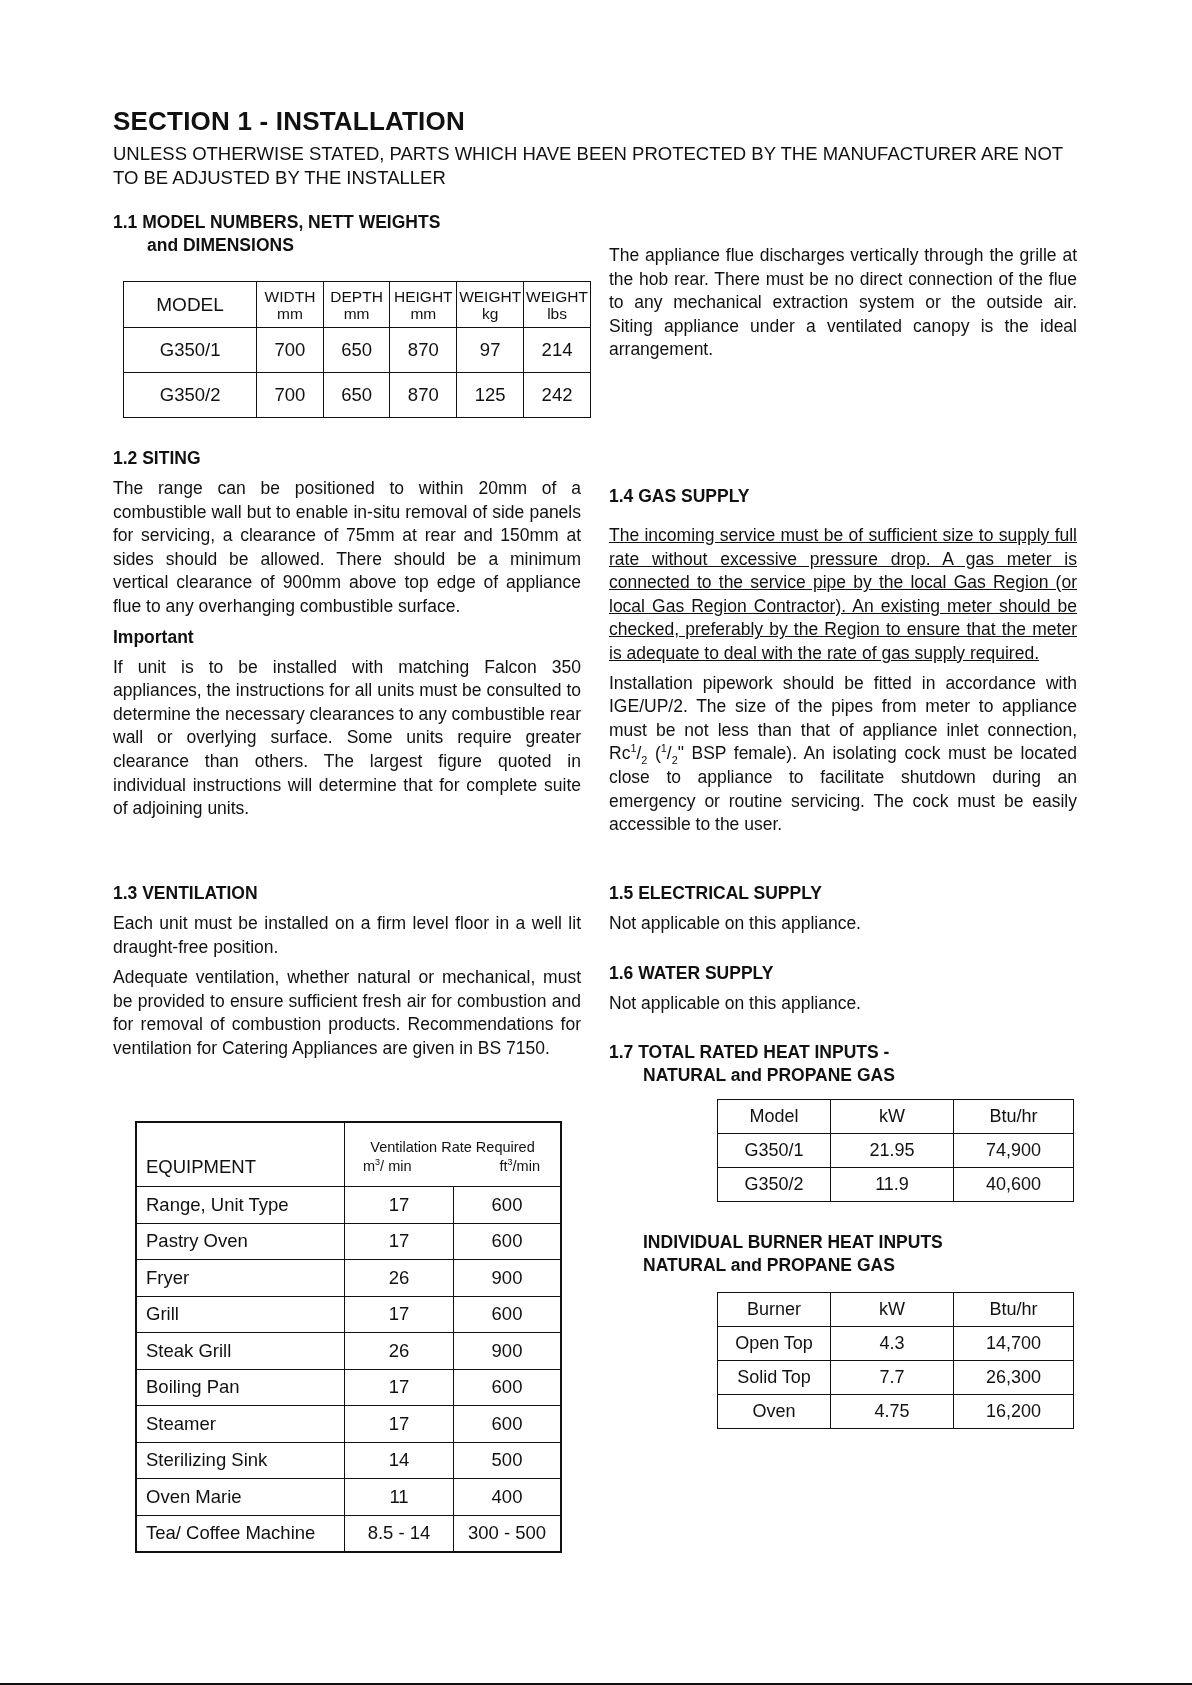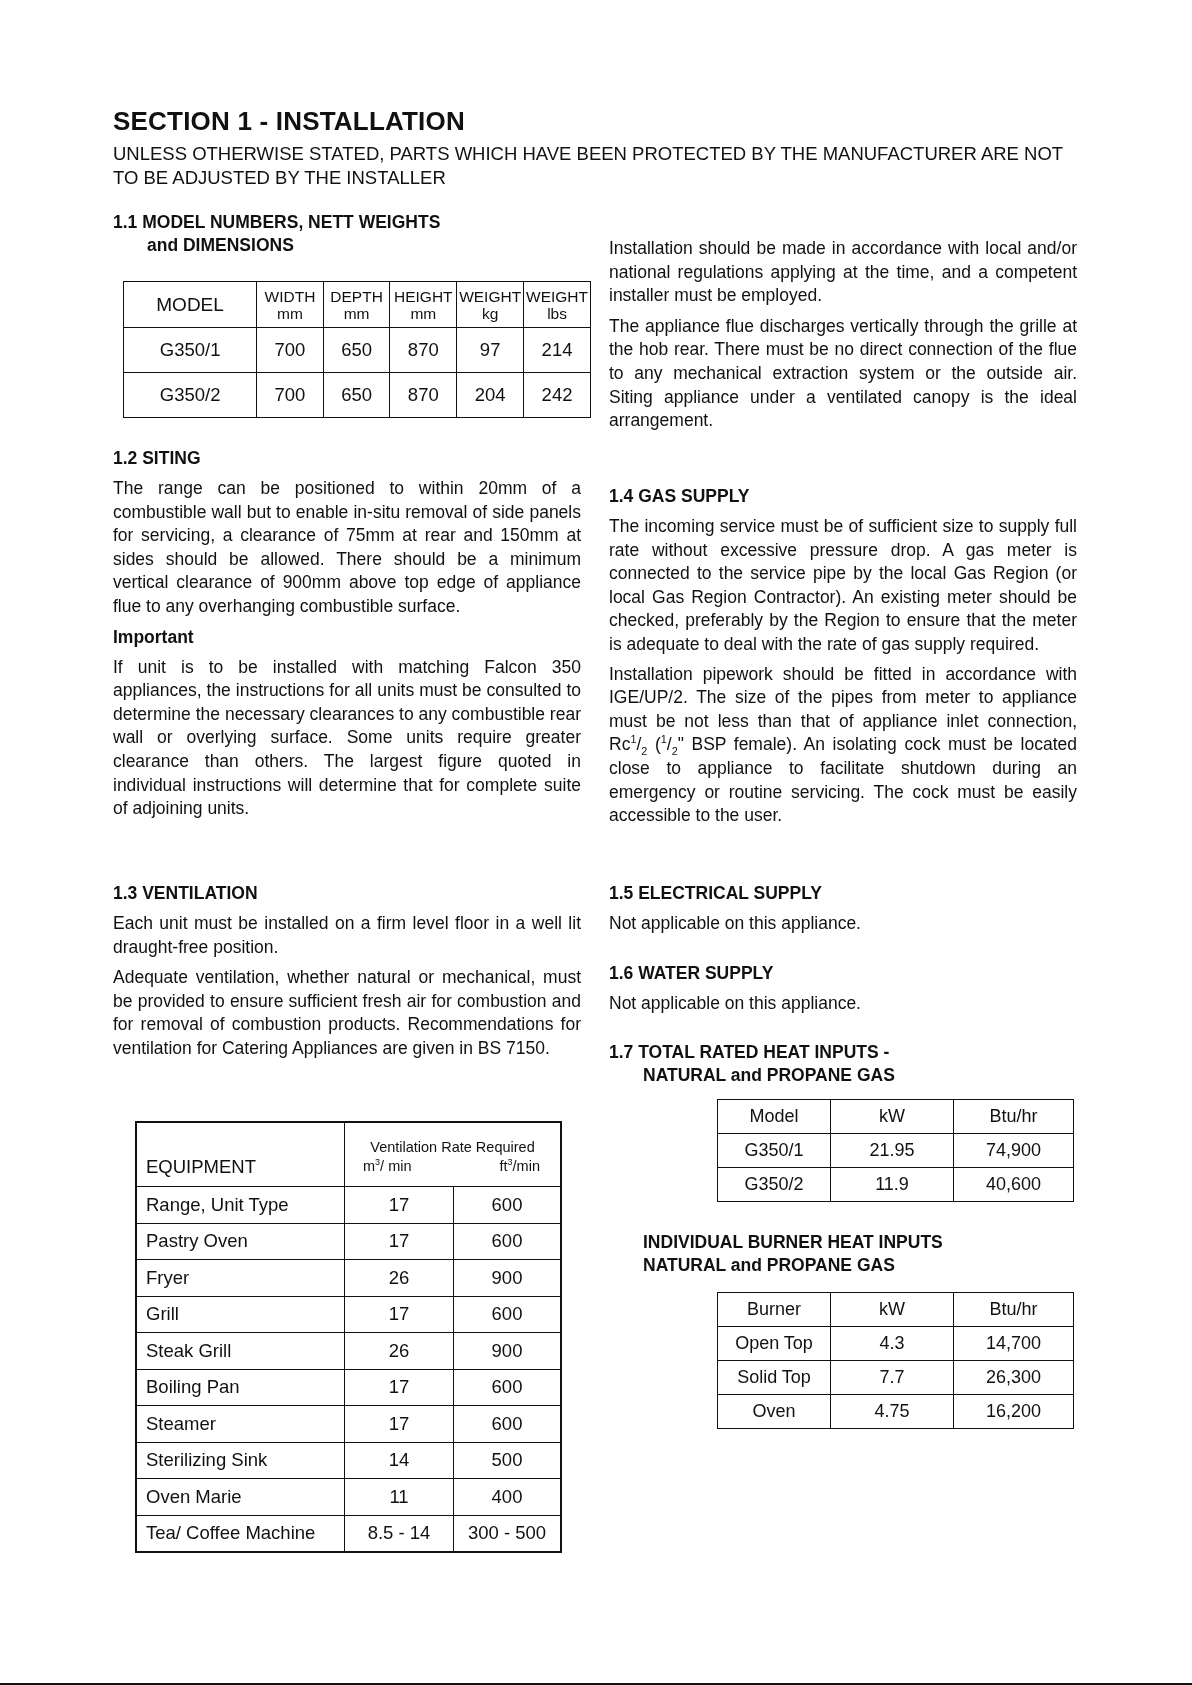--- a/index.html
+++ b/index.html
@@ -90,41 +90,40 @@
     <td>650</td>
     <td>870</td>
     <td>97</td>
     <td>214</td>
   </tr>
   <tr>
     <td>G350/2</td>
     <td>700</td>
     <td>650</td>
     <td>870</td>
-    <td>204</td>
+    <td>125</td>
     <td>242</td>
   </tr>
 </tbody>
   </table>
 
 <div class="abs col-right" style="top:237px;">
-  <p class="p">Installation should be made in accordance with local and/or national regulations applying at the time, and a competent installer must be employed.</p>
   <p class="p" style="margin-top:7px;">The appliance flue discharges vertically through the grille at the hob rear. There must be no direct connection of the flue to any mechanical extraction system or the outside air. Siting appliance under a ventilated canopy is the ideal arrangement.</p>
 </div>
 
 <div class="abs col-left" style="top:447px;">
   <div class="h">1.2 SITING</div>
   <p class="p" style="margin-top:7px;">The range can be positioned to within 20mm of a combustible wall but to enable in-situ removal of side panels for servicing, a clearance of 75mm at rear and 150mm at sides should be allowed. There should be a minimum vertical clearance of 900mm above top edge of appliance flue to any overhanging combustible surface.</p>
   <div class="h" style="margin-top:7px;">Important</div>
   <p class="p" style="margin-top:7px;">If unit is to be installed with matching Falcon 350 appliances, the instructions for all units must be consulted to determine the necessary clearances to any combustible rear wall or overlying surface. Some units require greater clearance than others. The largest figure quoted in individual instructions will determine that for complete suite of adjoining units.</p>
 </div>
 
 <div class="abs col-right" style="top:485px;">
   <div class="h">1.4 GAS SUPPLY</div>
-  <p class="p" style="margin-top:7px;">The incoming service must be of sufficient size to supply full rate without excessive pressure drop. A gas meter is connected to the service pipe by the local Gas Region (or local Gas Region Contractor). An existing meter should be checked, preferably by the Region to ensure that the meter is adequate to deal with the rate of gas supply required.</p>
+  <p class="p" style="margin-top:16px;text-decoration:underline;">The incoming service must be of sufficient size to supply full rate without excessive pressure drop. A gas meter is connected to the service pipe by the local Gas Region (or local Gas Region Contractor). An existing meter should be checked, preferably by the Region to ensure that the meter is adequate to deal with the rate of gas supply required.</p>
   <p class="p" style="margin-top:6px;"><span>Installation pipework should be fitted in accordance with IGE/UP/2. The size of the pipes from meter to appliance must be not less than that of appliance inlet connection, Rc</span><sup>1</sup><span>/</span><sub>2</sub><span> (</span><sup>1</sup><span>/</span><sub>2</sub><span>" BSP female). An isolating cock must be located close to appliance to facilitate shutdown during an emergency or routine servicing. The cock must be easily accessible to the user.</span></p>
 </div>
 
 <div class="abs col-left" style="top:882px;">
   <div class="h">1.3 VENTILATION</div>
   <p class="p" style="margin-top:7px;">Each unit must be installed on a firm level floor in a well lit draught-free position.</p>
   <p class="p" style="margin-top:7px;">Adequate ventilation, whether natural or mechanical, must be provided to ensure sufficient fresh air for combustion and for removal of combustion products. Recommendations for ventilation for Catering Appliances are given in BS 7150.</p>
 </div>
 
 <table class="grid" id="vent">

